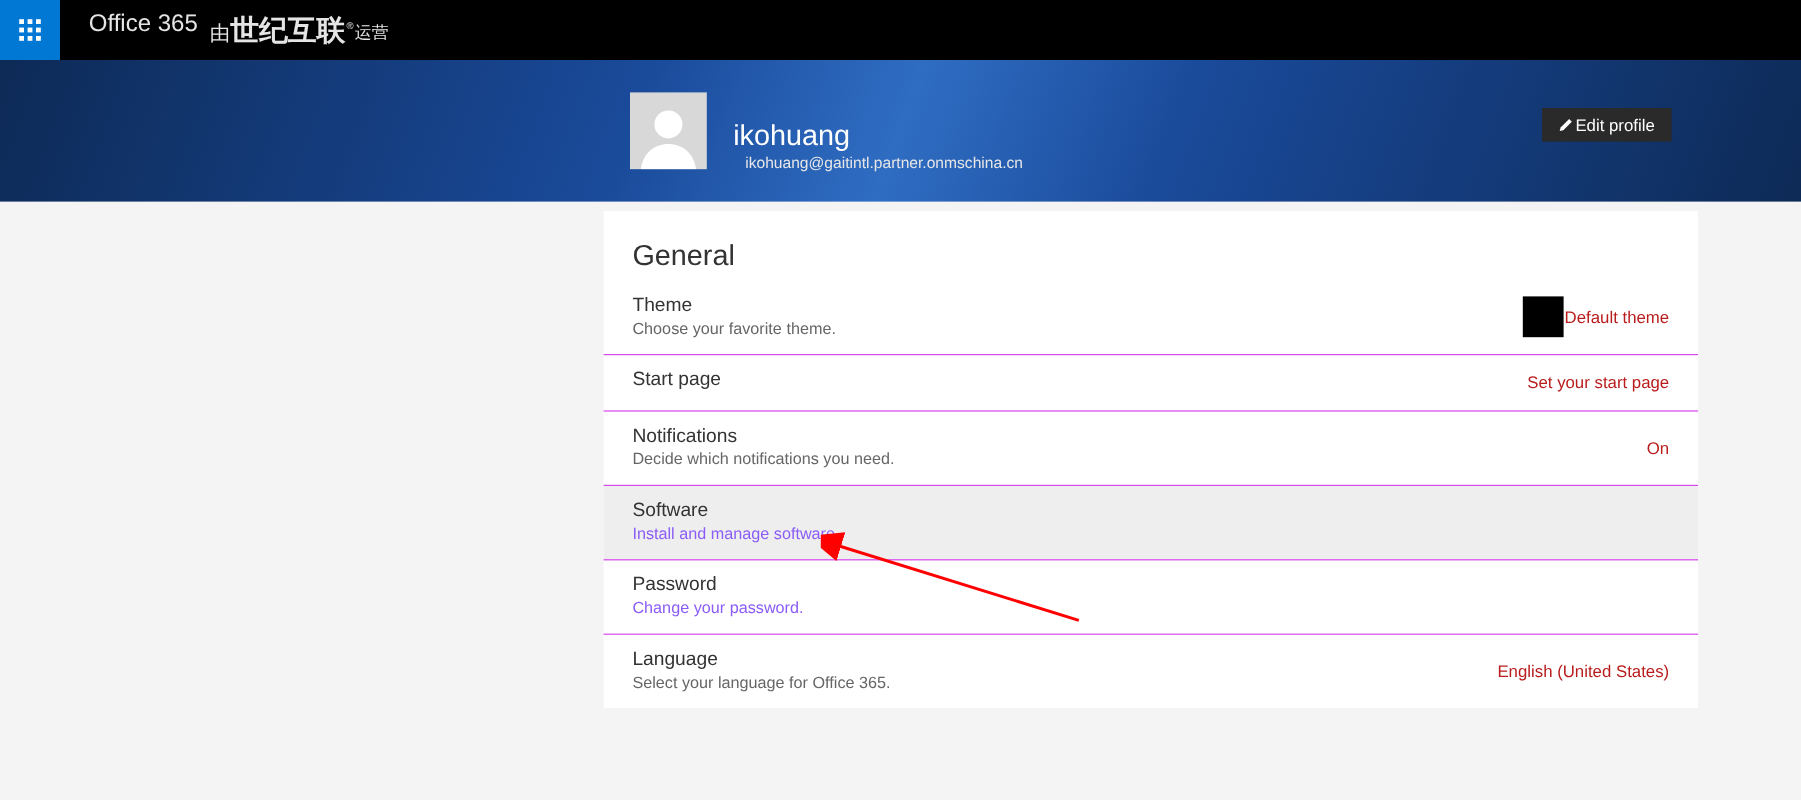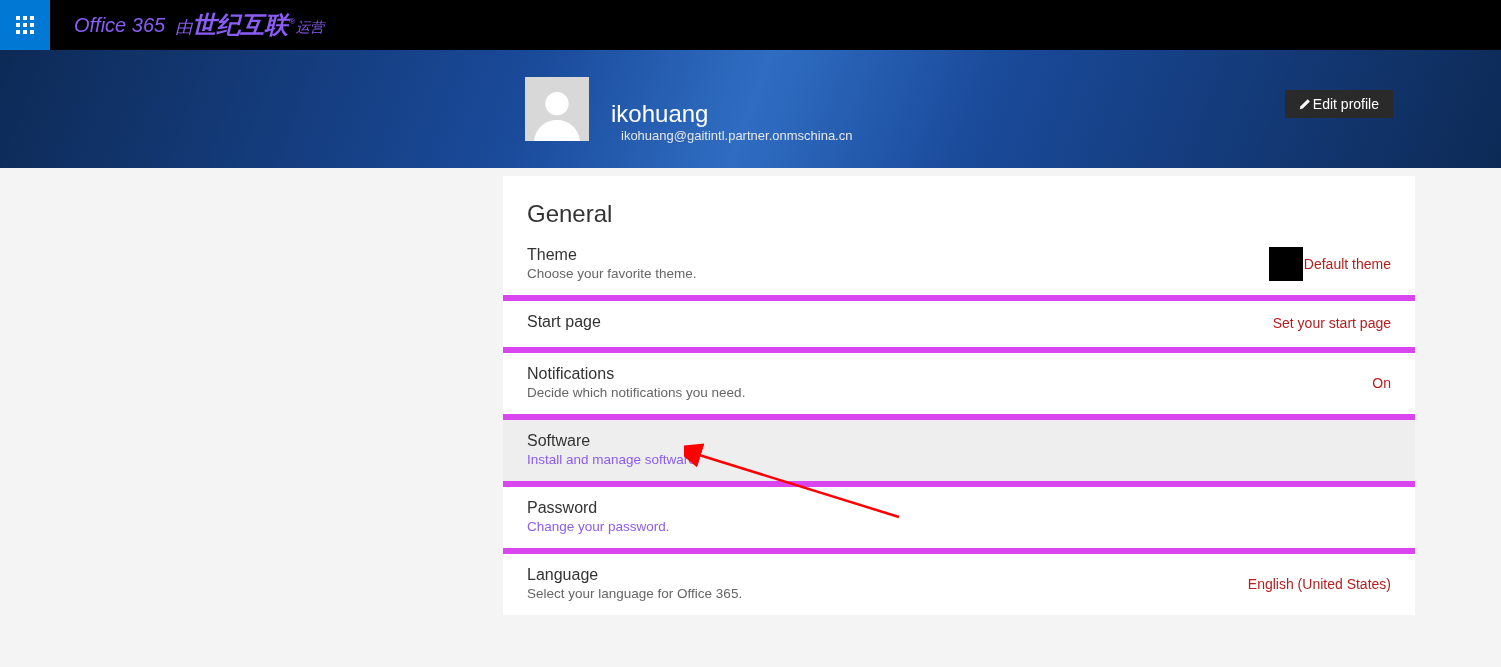--- a/index.html
+++ b/index.html
@@ -32,24 +32,23 @@
       display: grid;
       grid-template-columns: repeat(3, 4px);
       grid-template-rows: repeat(3, 4px);
       gap: 3px;
     }
     .waffle-grid span { background: #fff; width: 4px; height: 4px; }
     .brand {
       margin-left: 24px;
       font-size: 20px;
       font-weight: 400;
-      color: #8b5cf6;
-      display: flex;
-      align-items: center;
-      font-style: italic;
+      color: #e5e5e5;
+      display: flex;
+      align-items: flex-start;
     }
     .brand-sub {
       margin-left: 10px;
       font-size: 20px;
       display: flex;
       align-items: baseline;
     }
     .brand-sub .by { font-size: 17px; font-weight: 300; }
     .brand-sub .big { font-weight: 700; font-size: 24px; }
     .brand-sub .op { font-size: 14px; margin-left: 2px; position: relative; top: -1px;}
@@ -106,21 +105,21 @@
       background: #fff;
     }
     .card-head {
       padding: 24px 24px 6px 24px;
       font-size: 24px;
       font-weight: 300;
       color: #333;
     }
     .row {
       padding: 12px 24px 14px 24px;
-      border-bottom: 6px solid #d946ef;
+      border-bottom: 1px solid #d946ef;
       display: flex;
       align-items: center;
     }
     .row:last-child { border-bottom: none; }
     .row.highlight { background: #eeeeee; }
     .row-left { flex: 1; }
     .row-title { font-size: 16px; color: #333; margin-bottom: 2px; }
     .row-desc { font-size: 13.5px; color: #666; }
     .row-link { font-size: 13.5px; color: #8b5cf6; cursor: pointer; }
     .row-right {

